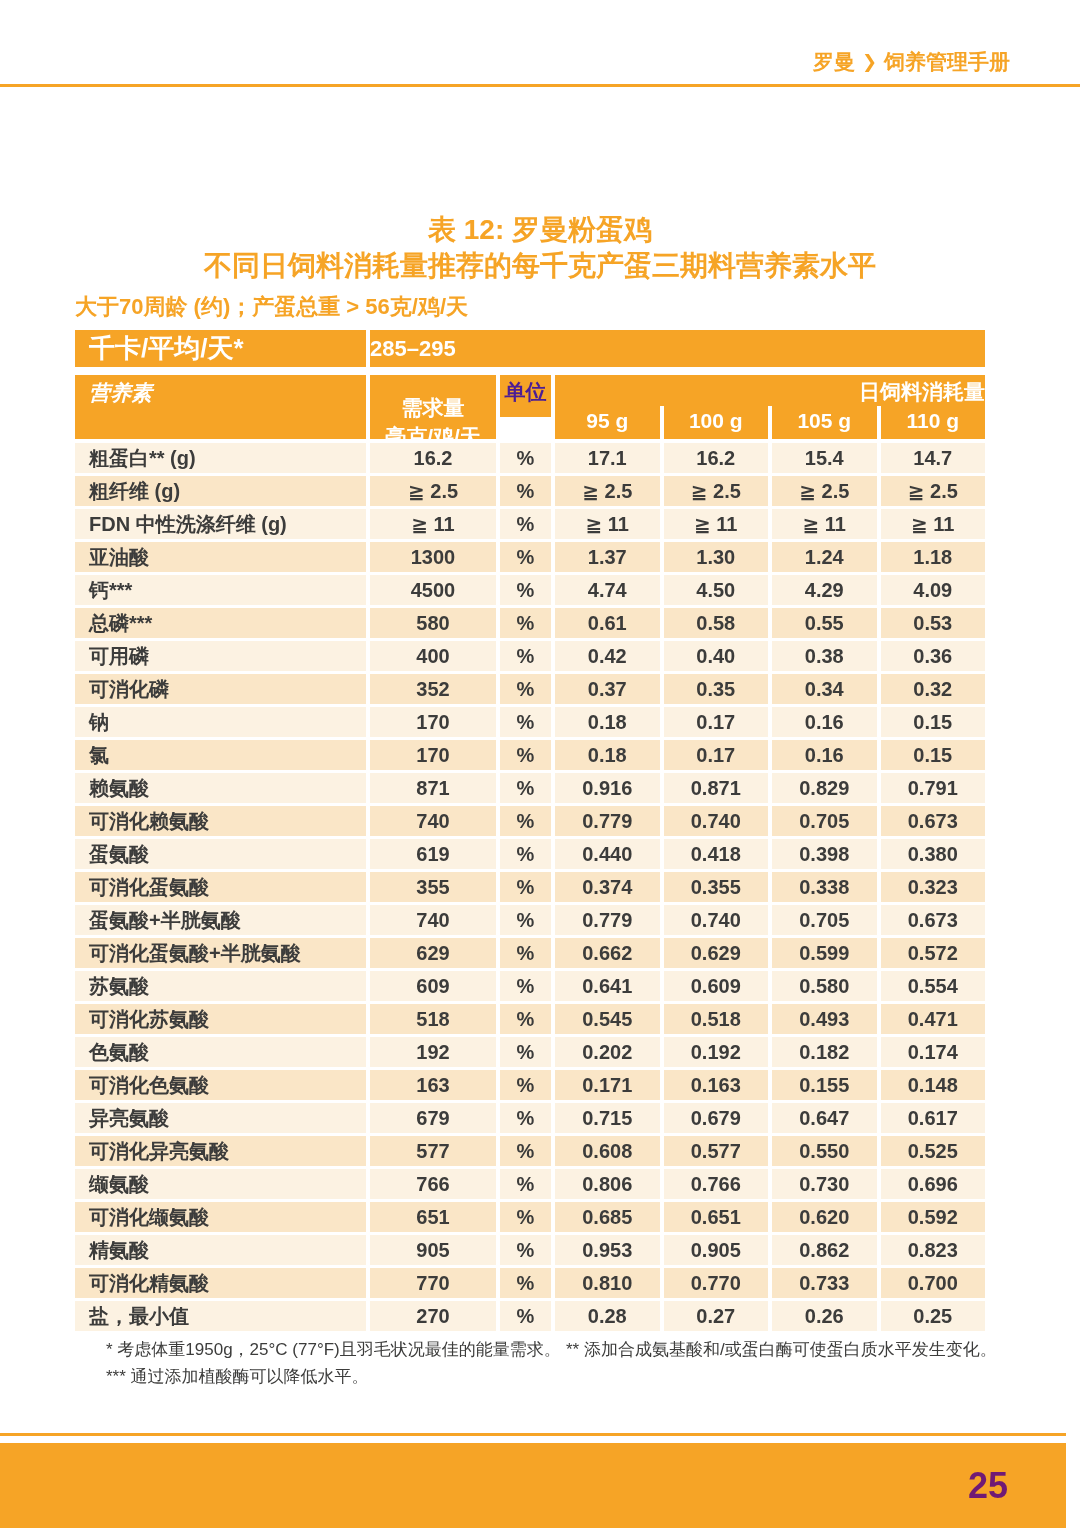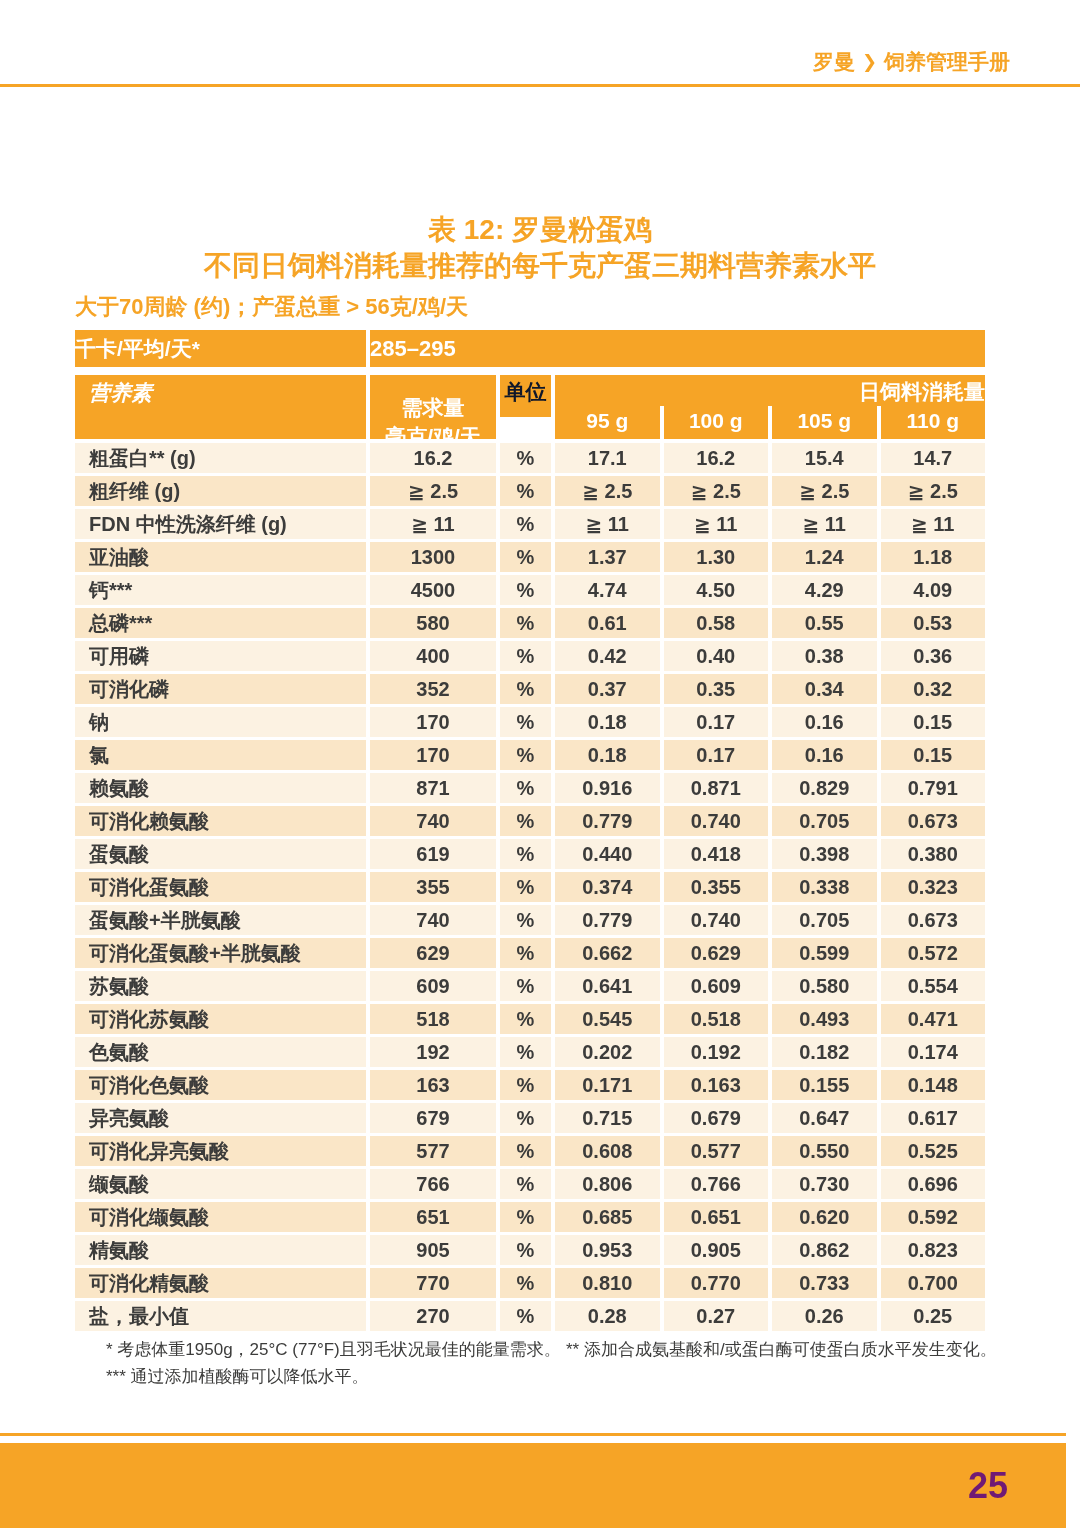--- a/index.html
+++ b/index.html
@@ -26,28 +26,28 @@
   
   .tbl{position:absolute;left:75px;top:330px;width:910px;}
   .flexrow{display:flex;gap:4px;}
   .ocell{background:var(--orange);color:#ffffff;font-weight:bold;}
   .c0{width:291px;flex:0 0 291px;}
   .c1{width:126px;flex:0 0 126px;}
   .c2{width:51px;flex:0 0 51px;}
   .cflex{flex:1 1 0;}
 
   .energy-row{height:37px;margin-bottom:8px;}
-  .energy-row .label{font-size:21px;line-height:37px;}
+  .energy-row .label{font-size:26px;line-height:37px;padding-left:14px;}
   .energy-row .value{font-size:22px;line-height:37px;text-align:left;}
 
   .head-row{height:64px;margin-bottom:4px;font-size:21px;}
   .head-row .nutrient{padding:4px 16px 0 14px;line-height:28px;font-style:italic;}
   .head-row .req{display:flex;flex-direction:column;justify-content:flex-start;text-align:center;line-height:29px;padding-top:18px;}
   .unit-wrap{background:transparent;}
-  .unit-inner{background:var(--orange);height:42px;text-align:center;line-height:30px;padding-top:2px;color:#0f172a;font-weight:bold;}
+  .unit-inner{background:var(--orange);height:42px;text-align:center;line-height:30px;padding-top:2px;color:#4c1d95;font-weight:bold;}
   .daily{display:flex;flex-direction:column;}
   .daily .dlabel{height:31px;line-height:33px;text-align:right;}
   .daily-sub{display:flex;height:33px;}
   .daily-sub .dcell{flex:1 1 0;text-align:center;line-height:30px;border-left:4px solid #ffffff;}
   .daily-sub .dcell:first-child{border-left:none;}
 
   .trow{display:flex;gap:4px;height:30px;line-height:30px;margin-bottom:3px;font-size:20px;font-weight:bold;}
   .trow:last-child{margin-bottom:0;}
   .trow .tcell{text-align:center;}
   .trow .tcell.c0{text-align:left;padding-left:14px;}

